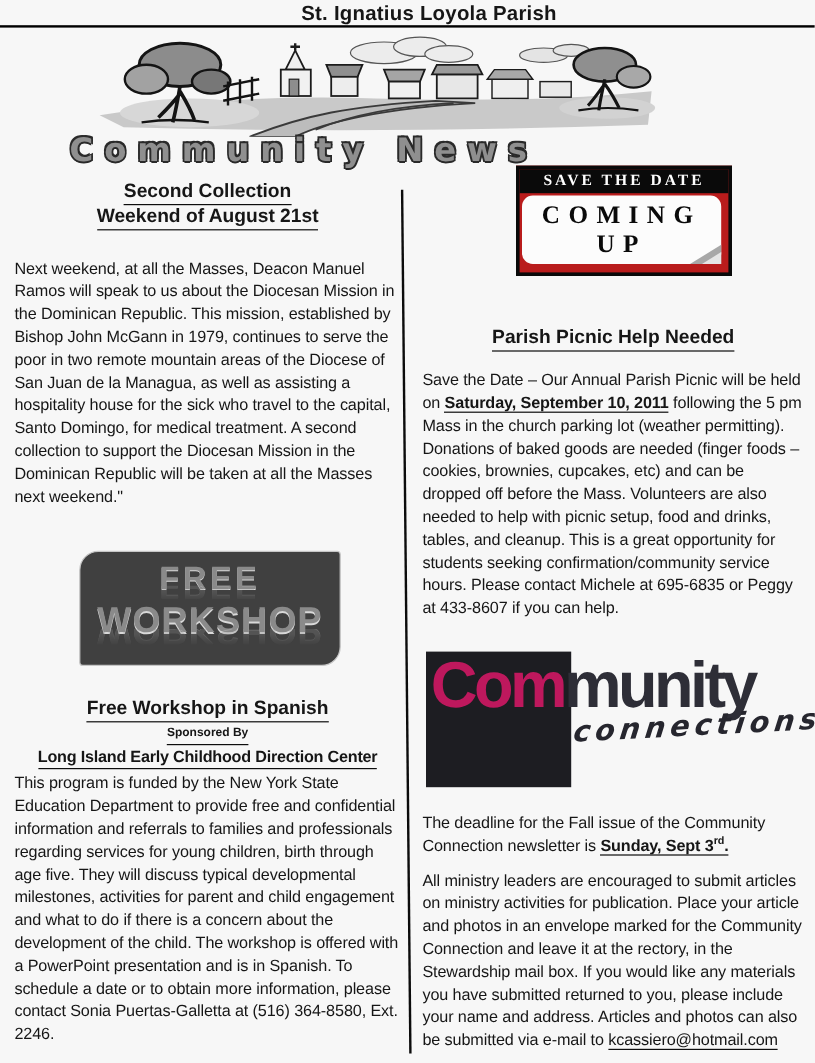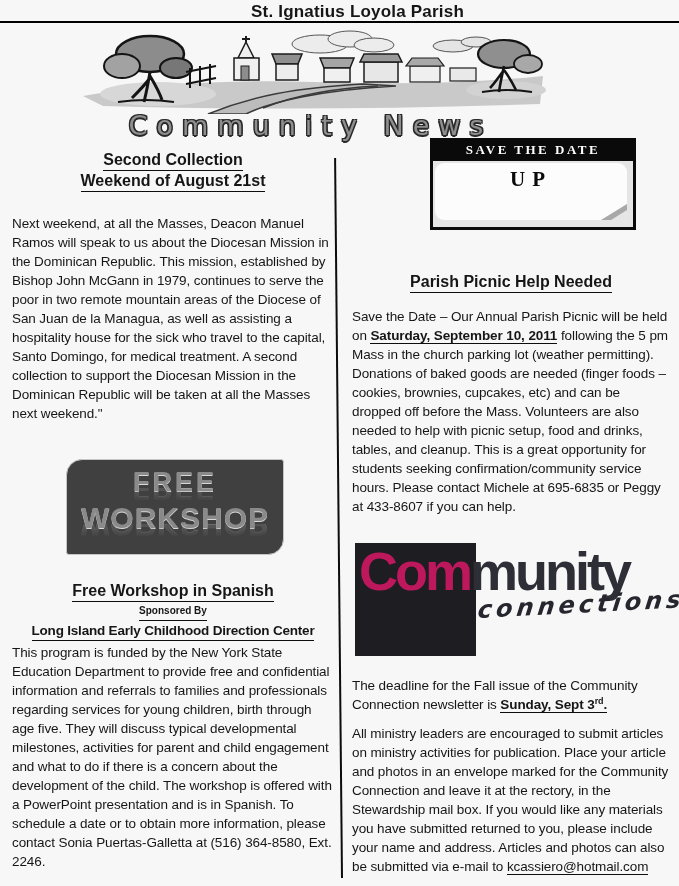--- a/index.html
+++ b/index.html
@@ -16,23 +16,23 @@
   .page-title{
     position:absolute;top:2px;left:0;width:100%;
     text-align:center;font-size:17px;font-weight:bold;letter-spacing:.2px;
   }
   .title-rule{position:absolute;top:21px;left:0;width:679px;height:2px;background:#000;}
 
   
   .banner{position:absolute;top:28px;left:58px;width:505px;height:112px;}
   .banner svg{display:block;}
   .banner-caption{
-    position:absolute;left:0;top:82px;width:505px;text-align:center;
+    position:absolute;left:0;top:82px;width:505px;text-align:left;
     font-family:"DejaVu Sans",sans-serif;
-    font-size:27px;font-weight:normal;letter-spacing:9px;
+    font-size:27px;font-weight:bold;letter-spacing:9px;
     color:#8f8f8f;
     text-shadow:1.4px 1.4px 0 #2a2a2a,-1.4px -1.4px 0 #2a2a2a,1.4px -1.4px 0 #2a2a2a,-1.4px 1.4px 0 #2a2a2a,0 1.6px 0 #2a2a2a;
   }
 
   
   .col-divider{
     position:absolute;left:341px;top:158px;height:720px;width:1.6px;background:#0c0c0c;
     transform:rotate(-0.55deg);transform-origin:bottom center;
   }
 
@@ -70,22 +70,22 @@
   .fw-reflect{
     transform:scaleY(-1);
     opacity:.28;margin-top:-8px;height:16px;overflow:hidden;
     -webkit-mask-image:linear-gradient(to bottom,transparent 10%,#000 75%);
             mask-image:linear-gradient(to bottom,transparent 10%,#000 75%);
   }
   .fw-line2 .fw-text{font-size:30px;letter-spacing:1px;}
 
   
   .std-frame{
-    margin-left:78px;width:206px;box-sizing:border-box;
-    border:3px solid #0a0a0a;background:#e5e5e5;
+    margin-left:78px;width:180px;box-sizing:border-box;
+    border:3px solid #0a0a0a;background:#b91c1c;
   }
   .std-topbar{
     background:#0a0a0a;color:#fefefe;text-align:center;
     font-family:"Liberation Serif","DejaVu Serif",serif;
     font-weight:bold;font-size:13px;letter-spacing:2.5px;
     padding:1px 0 3px;
   }
   .std-panel{
     position:relative;background:#fcfcfc;border-radius:9px;
     margin:2px 6px 7px 2px;height:57px;
@@ -221,20 +221,21 @@
     </div>
 
     <p class="body-text" style="margin-top:2px;">This program is funded by the New York State Education Department to provide free and confidential information and referrals to families and professionals regarding services for young children, birth through age five. They will discuss typical developmental milestones, activities for parent and child engagement and what to do if there is a concern about the development of the child.  The workshop is offered with a PowerPoint presentation and is in Spanish.  To schedule a date or to obtain more information, please contact Sonia Puertas-Galletta at (516) 364-8580, Ext. 2246.</p>
   </div>
 
   <div class="col-right">
 
     <div class="std-frame">
       <div class="std-topbar">SAVE THE DATE</div>
       <div class="std-panel">
+        <div class="std-main">COMING</div>
         <div class="std-main">UP</div>
         <div class="page-curl"></div>
         <div class="page-curl-inner"></div>
       </div>
     </div>
 
     <div class="heading h16 mt30">
       <span class="u">Parish Picnic Help Needed</span>
     </div>
 

